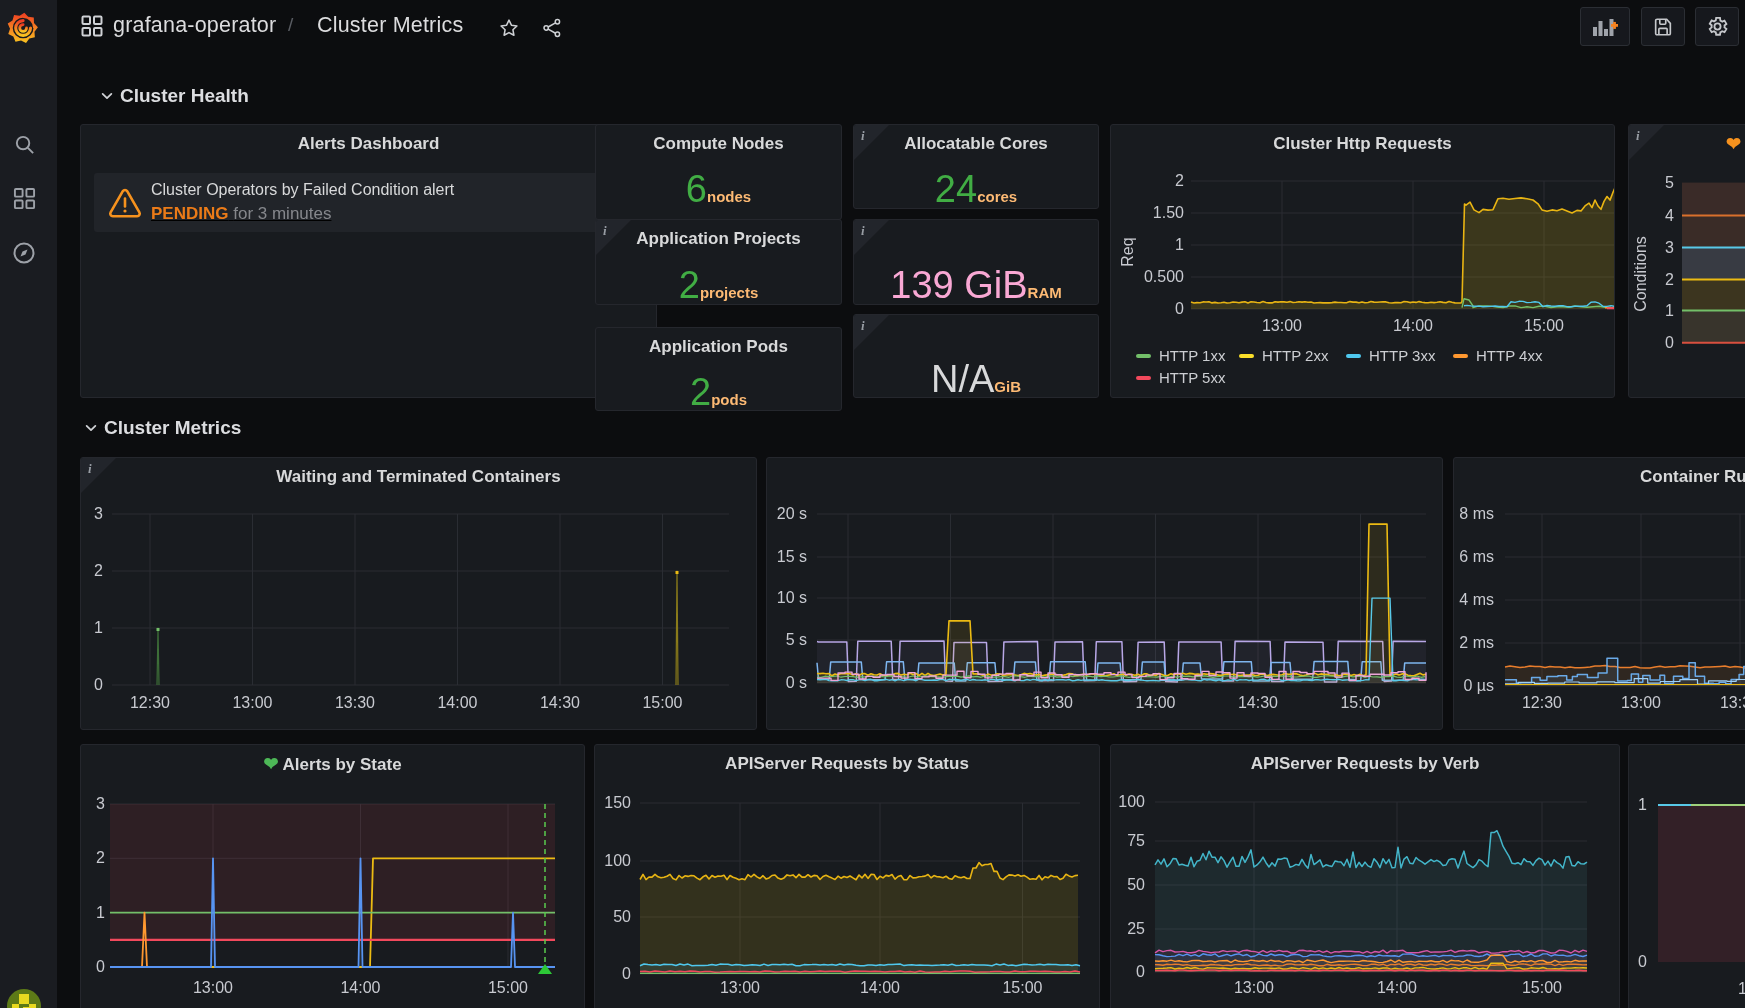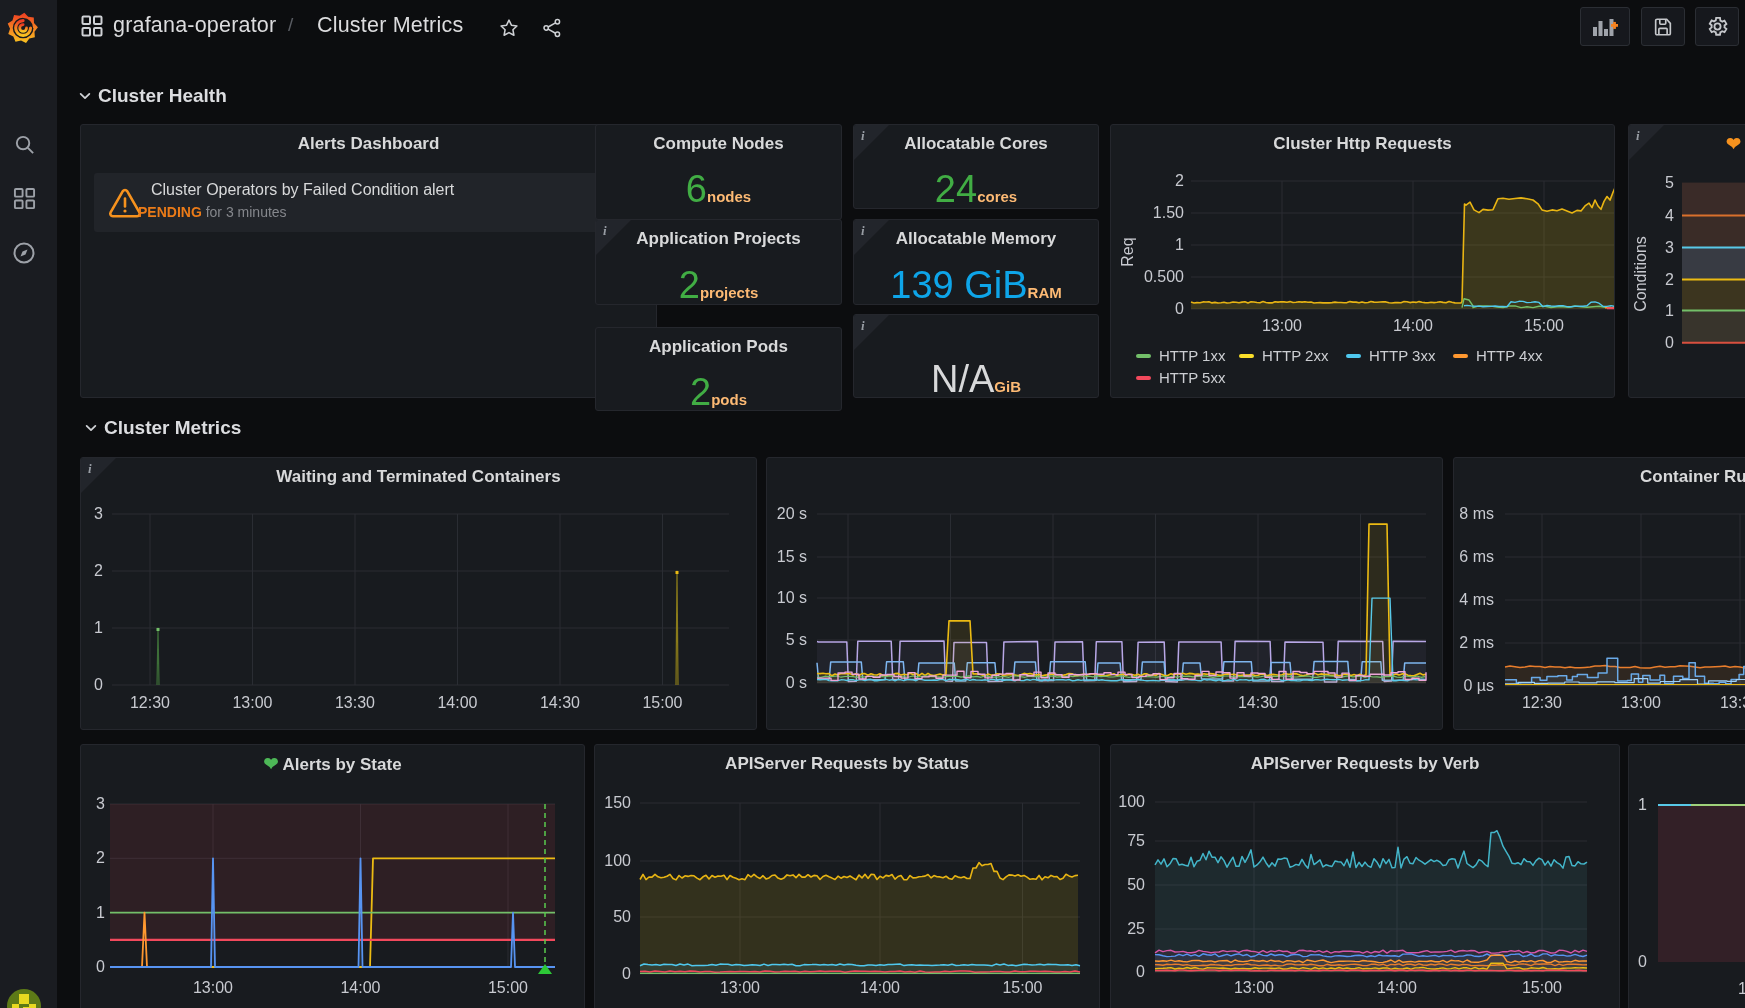--- a/index.html
+++ b/index.html
@@ -12,21 +12,21 @@
 .corner { position:absolute; left:0; top:0; width:0; height:0;
   border-top:35px solid #22252b; border-right:35px solid transparent; }
 .ci { position:absolute; left:7px; top:3px; font-size:13px; font-weight:bold; color:#989da4;
   font-family:"Liberation Serif", serif; font-style:italic; }
 .statv { position:absolute; left:0; right:0; top:0; text-align:center; font-size:38px;
   white-space:nowrap; }
 .statu { font-size:15px; font-weight:bold; color:#fdba74; }
 .alertrow { position:absolute; left:13px; right:14px; top:48px; height:59px; background:#212429;
   border-radius:3px; }
 .alname { position:absolute; left:57px; top:8px; font-size:16px; font-weight:normal; color:#d8d9da; }
-.alstate { position:absolute; left:44px; top:31px; font-size:14px; }
+.alstate { position:absolute; left:57px; top:31px; font-size:17px;text-decoration:underline; }
 .pend { color:#eb7b18; font-weight:bold; }
 .aldur { color:#85878c; }
 .bcrumb { position:absolute; top:13px; font-size:21.5px; color:#dcdcde; white-space:nowrap; letter-spacing:0.2px; }
 .bsep { position:absolute; top:14px; font-size:19px; color:#5a5d63; }
 .tbtn { position:absolute; top:7px; height:39px; background:#16181d; border:1px solid #2b2e34;
   border-radius:3px; display:flex; align-items:center; justify-content:center; }
 .sect { position:absolute; font-size:19px; font-weight:bold; color:#dcdde0; display:flex;
   align-items:center; white-space:nowrap; }
 </style></head>
 <body>
@@ -118,21 +118,21 @@
   <path d="M7.5 20 V14.5 a1 1 0 0 1 1-1 H15.5 a1 1 0 0 1 1 1 V20"></path>
  </svg>
 </div>
 <div class="tbtn" style="left:1695px;width:44px">
  <svg width="23" height="23" viewBox="0 0 24 24" fill="none" stroke="#c6c8cc" stroke-width="1.9">
   <circle cx="12" cy="12" r="3.2"></circle>
   <path d="M19.4 12a7.4 7.4 0 0 0-.1-1.1l2-1.6-2-3.4-2.4 1a7.6 7.6 0 0 0-1.9-1.1L14.6 3h-4l-.4 2.6a7.6 7.6 0 0 0-1.9 1.1l-2.4-1-2 3.4 2 1.6a7.4 7.4 0 0 0 0 2.2l-2 1.6 2 3.4 2.4-1a7.6 7.6 0 0 0 1.9 1.1l.4 2.6h4l.4-2.6a7.6 7.6 0 0 0 1.9-1.1l2.4 1 2-3.4-2-1.6c.1-.4.1-.7.1-1.1Z"></path>
  </svg>
 </div>
 
-<div class="sect" style="left:78px;top:85px"><svg width="14" height="14" viewBox="0 0 16 16" style="margin-right:6px">
+<div class="sect" style="left:100px;top:85px"><svg width="14" height="14" viewBox="0 0 16 16" style="margin-right:6px">
         <path d="M3 5.5 L8 10.5 L13 5.5" fill="none" stroke="#d0d2d6" stroke-width="2" stroke-linecap="round" stroke-linejoin="round"></path>
       </svg>Cluster Health</div>
 <div class="sect" style="left:84px;top:417px"><svg width="14" height="14" viewBox="0 0 16 16" style="margin-right:6px">
         <path d="M3 5.5 L8 10.5 L13 5.5" fill="none" stroke="#d0d2d6" stroke-width="2" stroke-linecap="round" stroke-linejoin="round"></path>
       </svg>Cluster Metrics</div>
 <div class="panel" style="left:80px;top:124px;width:577px;height:274px;overflow:hidden;">
       <div class="pt">Alerts Dashboard</div>
       <div class="alertrow">
         <svg width="34" height="30" viewBox="0 0 34 30" style="position:absolute;left:14px;top:15px">
           <path d="M14.8 3.2 L2.6 24.3 a2.6 2.6 0 0 0 2.2 3.9 L29.2 28.2 a2.6 2.6 0 0 0 2.2 -3.9 L19.2 3.2 a2.6 2.6 0 0 0 -4.4 0 Z" fill="none" stroke="#f6921e" stroke-width="2.6" stroke-linejoin="round"></path>
@@ -155,22 +155,21 @@
     </div>
 <div class="panel" style="left:595px;top:219px;width:247px;height:86px;overflow:hidden;">
       <div class="corner"></div>
       <div class="ci">i</div>
       <div class="pt">Application Projects</div>
       <div class="statv" style="line-height:130px"><span style="color:#41ad44">2</span><span class="statu">projects</span></div>
     </div>
 <div class="panel" style="left:853px;top:219px;width:246px;height:86px;overflow:hidden;">
       <div class="corner"></div>
       <div class="ci">i</div>
-      <div class="pt">Allocatable Memory</div>
-      <div class="statv" style="line-height:130px"><span style="color:#0ea5e9">139 GiB</span><span class="statu">RAM</span></div>
+      <div class="statv" style="line-height:130px"><span style="color:#f9a8d4">139 GiB</span><span class="statu">RAM</span></div>
     </div>
 <div class="panel" style="left:595px;top:314px;width:247px;height:84px;overflow:hidden;margin-top:13px;">
       <div class="pt">Application Pods</div>
       <div class="statv" style="line-height:128px"><span style="color:#41ad44">2</span><span class="statu">pods</span></div>
     </div>
 <div class="panel" style="left:853px;top:314px;width:246px;height:84px;overflow:hidden;">
       <div class="corner"></div>
       <div class="ci">i</div>
       <div class="statv" style="line-height:128px"><span style="color:#d8d9da">N/A</span><span class="statu">GiB</span></div>
     </div>

